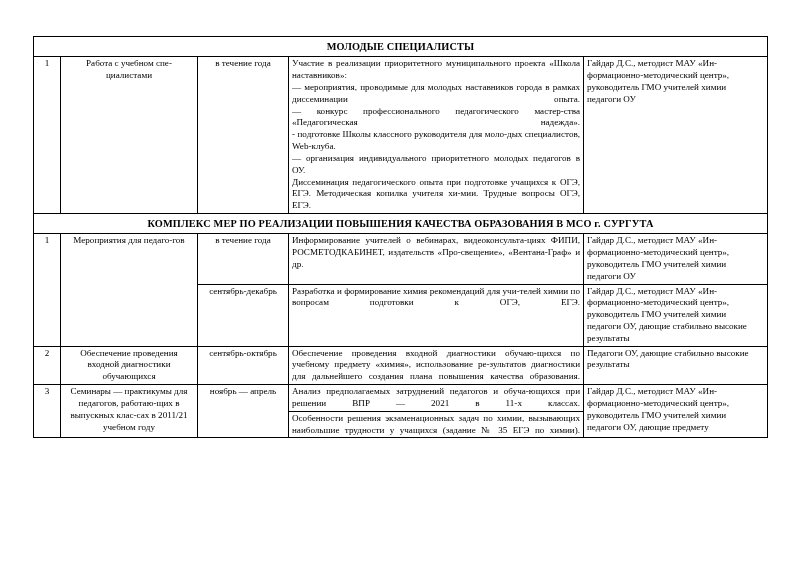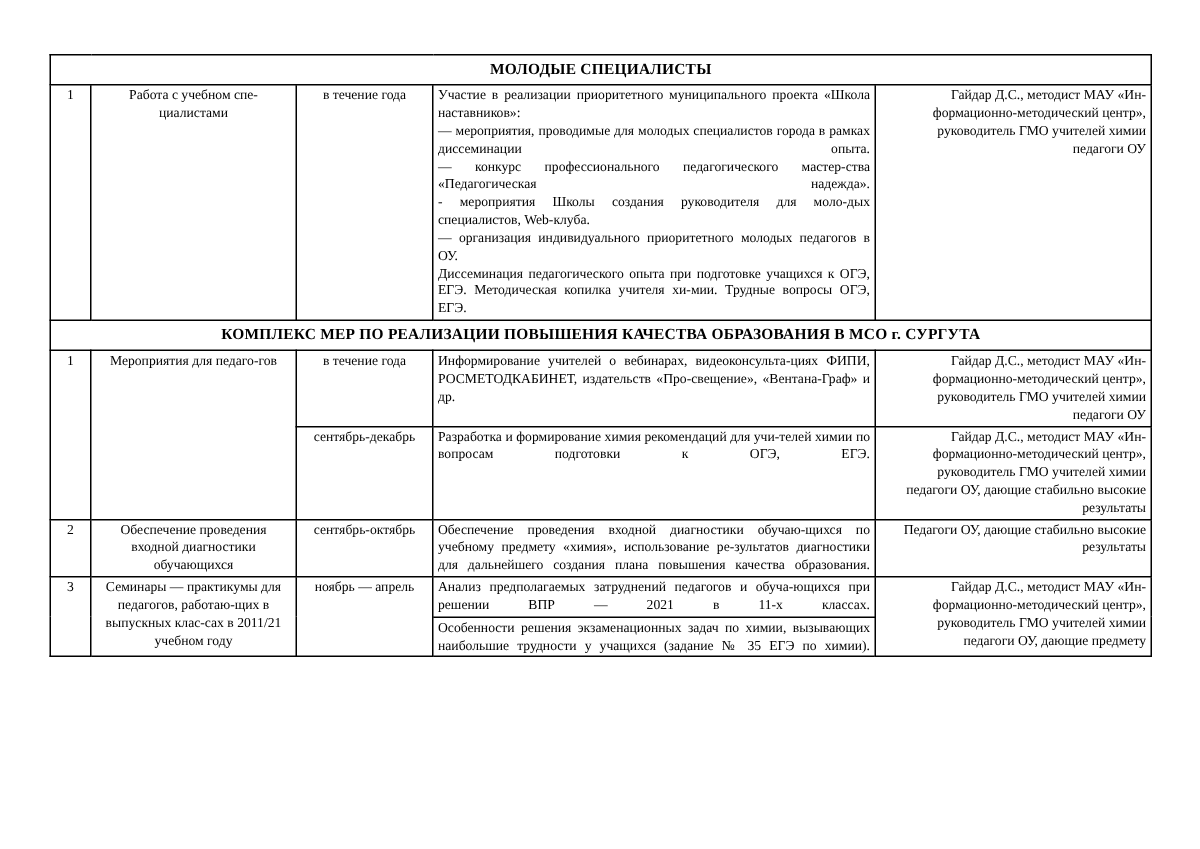--- a/index.html
+++ b/index.html
@@ -55,21 +55,21 @@
   }
   .cell-center {
     text-align: center;
   }
   .cell-just {
     text-align: justify;
     text-align-last: left;
     margin-left: 30px;
   }
   .cell-left {
-    text-align: right;
+    text-align: left;
     font-family: Liberation Serif, serif;
   }
   .num {
     text-align: center;
   }
   p.ln {
     margin: 0;
     padding: 0;
   }
   p.just-full {
@@ -97,23 +97,23 @@
       <tr>
         <td class="section-title" colspan="5">МОЛОДЫЕ СПЕЦИАЛИСТЫ</td>
       </tr>
 
       <tr>
         <td class="num">1</td>
         <td class="cell-center">Работа с учебном спе-циалистами</td>
         <td class="cell-center">в течение года</td>
         <td class="cell-just">
           <p class="just-full">Участие в реализации приоритетного муниципального проекта «Школа наставников»:</p>
-          <p class="just-full">— мероприятия, проводимые для молодых специалистов города в рамках диссеминации опыта.</p>
+          <p class="just-full">— мероприятия, проводимые для молодых наставников города в рамках диссеминации опыта.</p>
           <p class="just-full">— конкурс профессионального педагогического мастер-ства «Педагогическая надежда».</p>
-          <p class="ln">- мероприятия Школы создания руководителя для моло-дых специалистов, Web-клуба.</p>
+          <p class="ln">- подготовке Школы классного руководителя для моло-дых специалистов, Web-клуба.</p>
           <p class="just-full">— организация индивидуального приоритетного молодых педагогов в ОУ.</p>
           <p class="just-full">Диссеминация педагогического опыта при подготовке учащихся к ОГЭ, ЕГЭ. Методическая копилка учителя хи-мии. Трудные вопросы ОГЭ, ЕГЭ.</p>
         </td>
         <td class="cell-left">
           <p class="ln">Гайдар Д.С., методист МАУ «Ин-формационно-методический центр»,</p>
           <p class="ln">руководитель ГМО учителей химии</p>
           <p class="ln">педагоги ОУ</p>
         </td>
       </tr>
 

